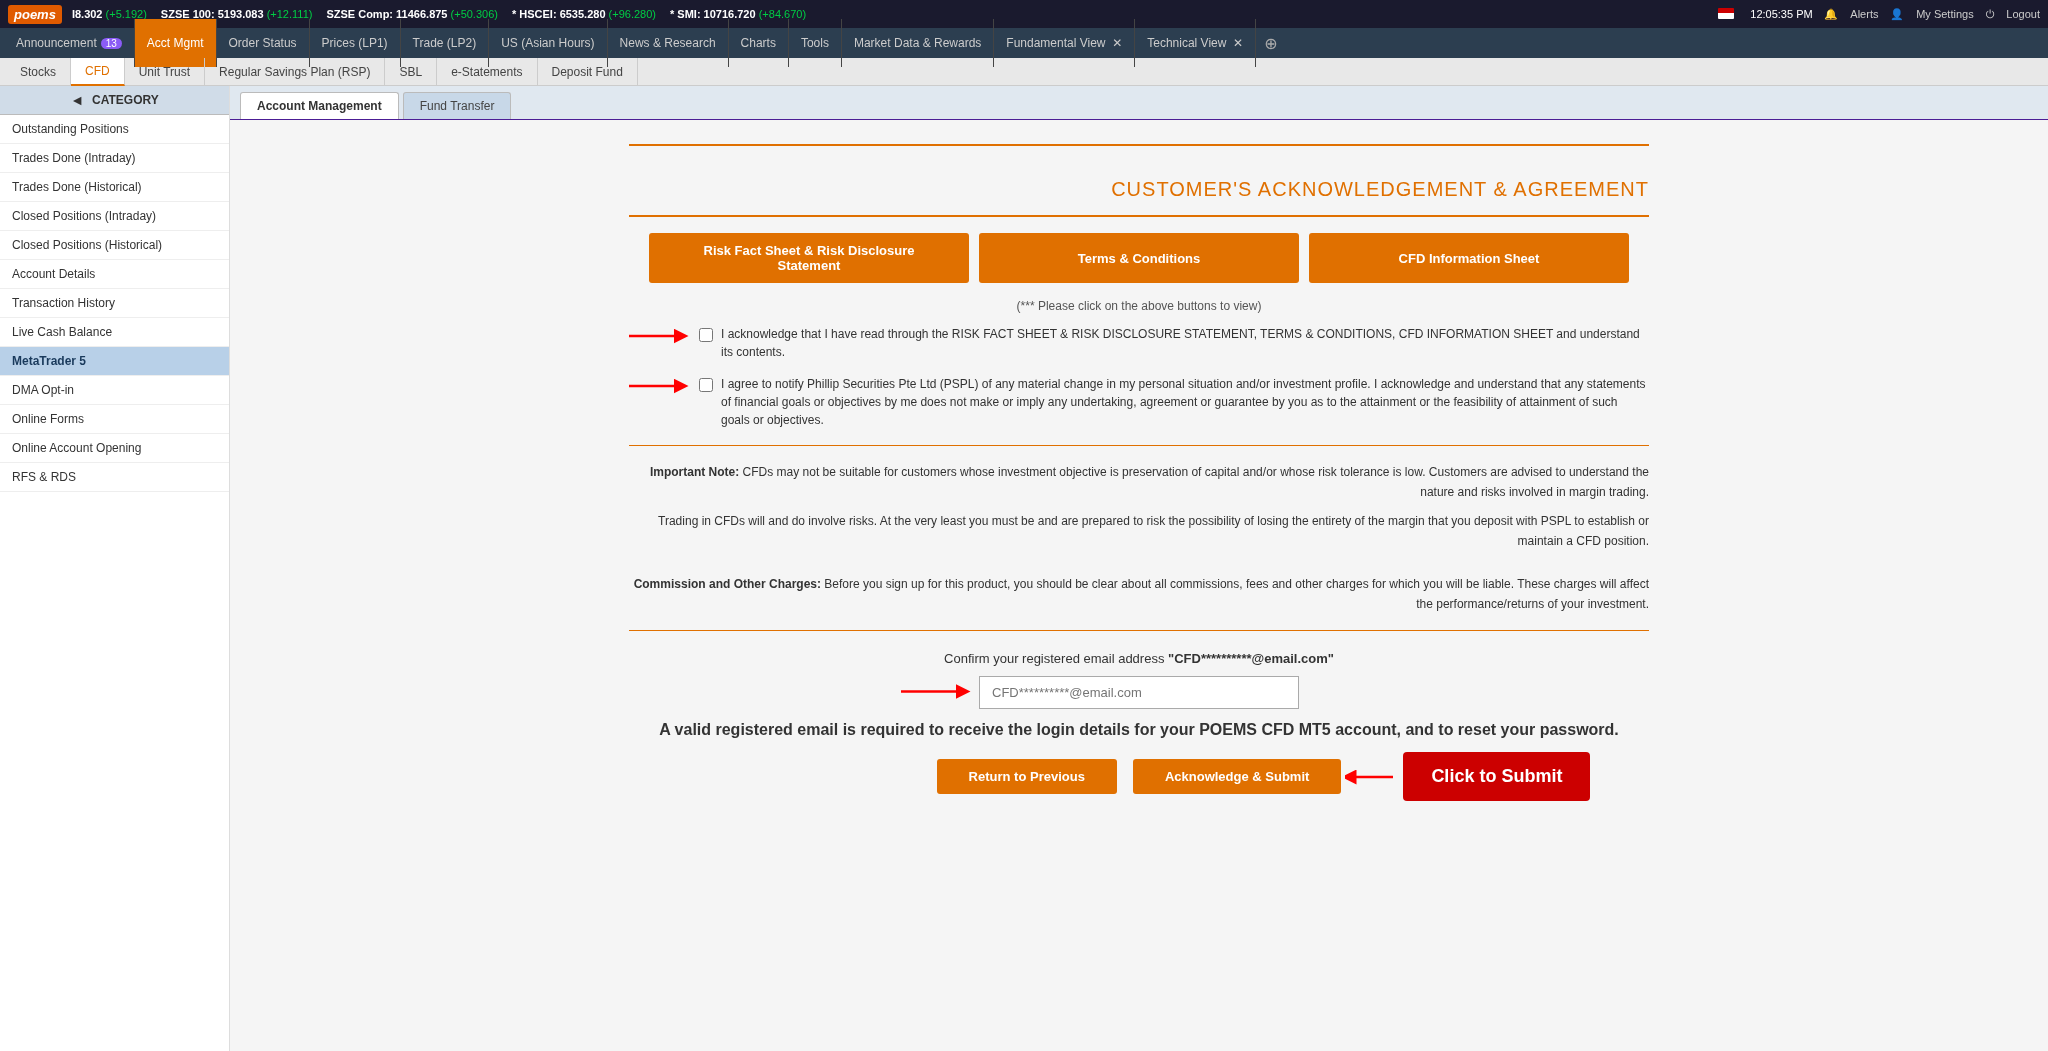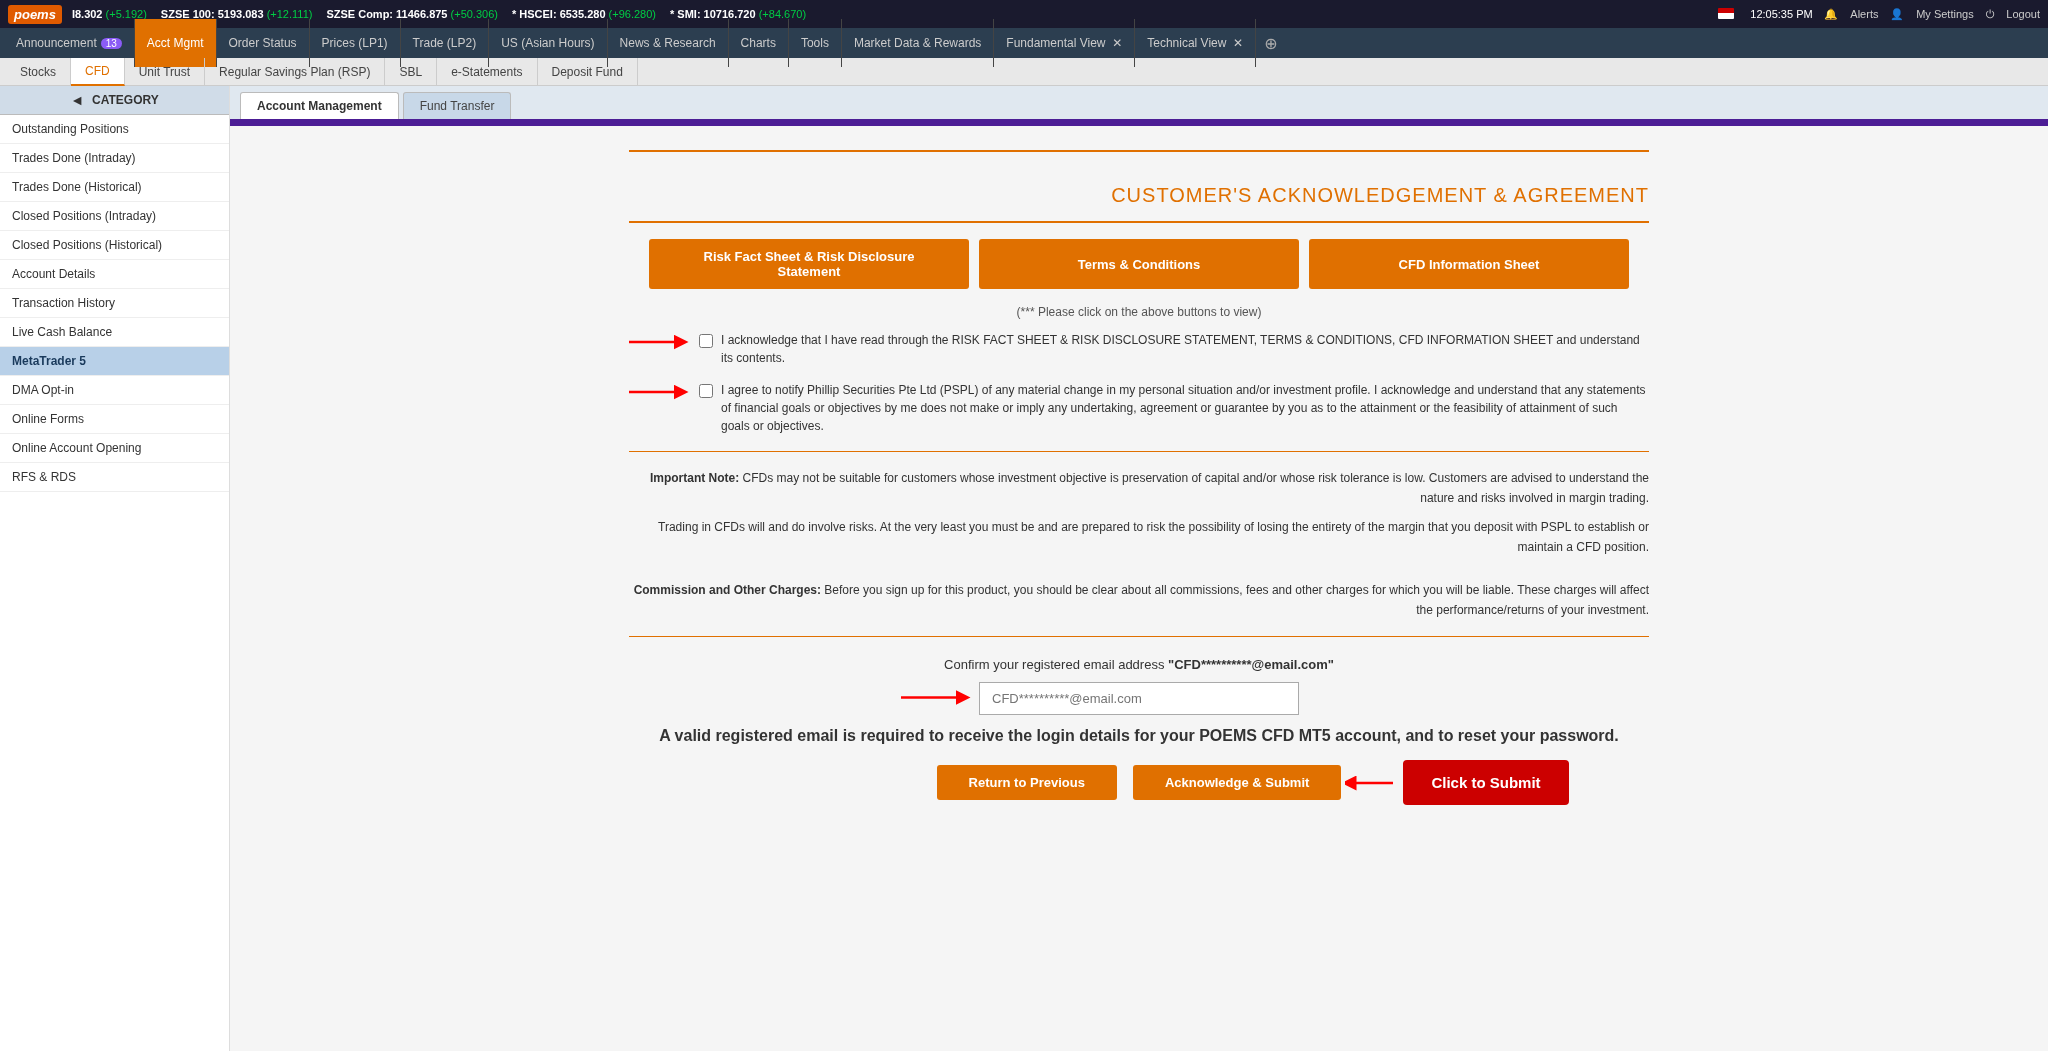--- a/index.html
+++ b/index.html
@@ -34,21 +34,21 @@
     .sidebar { width: 230px; min-width: 230px; background: #fff; border-right: 1px solid #ddd; overflow-y: auto; }
     .sidebar-header { background: #d0dce8; color: #333; font-weight: bold; text-align: center; padding: 6px 0; font-size: 12px; border-bottom: 1px solid #bbb; display: flex; align-items: center; justify-content: center; }
     .sidebar-arrow { margin-right: 8px; cursor: pointer; font-size: 14px; }
     .sidebar-item { padding: 7px 12px; font-size: 12px; color: #333; cursor: pointer; border-bottom: 1px solid #eee; }
     .sidebar-item.active { background: #b8d0e8; color: #1a3a5c; font-weight: bold; }
 
     
     .content { flex: 1; overflow-y: auto; background: #f5f5f5; }
 
     
-    .account-tabs { background: #e0e8f0; display: flex; padding: 6px 10px 0 10px; border-bottom: 7px solid #4c1d95; }
+    .account-tabs { background: #e0e8f0; display: flex; padding: 6px 10px 0 10px; border-bottom: 1px solid #4c1d95; }
     .account-tab { padding: 6px 16px; font-size: 12px; cursor: pointer; background: #c8d8e8; color: #444; border: 1px solid #bbb; border-bottom: none; margin-right: 4px; border-radius: 3px 3px 0 0; }
     .account-tab.active { background: #fff; color: #333; font-weight: bold; }
 
     
     .form-content { padding: 20px 40px; max-width: 1100px; margin: 0 auto; }
 
     .section-title { text-align: right; color: #e07000; font-size: 20px; font-weight: normal; letter-spacing: 1px; padding: 16px 0 10px 0; }
     .orange-divider { border: none; border-top: 2px solid #e07000; margin: 4px 0 16px 0; }
     .thin-divider { border: none; border-top: 1px solid #e07000; margin: 16px 0; }
 
@@ -68,21 +68,21 @@
     .email-label { font-size: 13px; color: #333; margin-bottom: 10px; }
     .email-label strong { font-weight: bold; }
     .email-input-wrap { display: flex; justify-content: center; align-items: center; gap: 16px; }
     .email-input { border: 1px solid #aaa; padding: 8px 12px; width: 320px; font-size: 13px; color: #555; }
     .email-valid-note { font-size: 16px; color: #333; font-weight: bold; text-align: center; margin: 12px 0 20px 0; }
 
     .action-row { display: flex; justify-content: center; gap: 16px; margin-top: 16px; align-items: center; position: relative; }
     .return-btn { background: #e07000; color: #fff; border: none; padding: 10px 32px; font-size: 13px; font-weight: bold; cursor: pointer; border-radius: 3px; }
     .submit-btn { background: #e07000; color: #fff; border: none; padding: 10px 32px; font-size: 13px; font-weight: bold; cursor: pointer; border-radius: 3px; }
 
-    .click-to-submit { background: #cc0000; color: #fff; padding: 14px 28px; font-size: 15px; font-weight: bold; border-radius: 4px; white-space: nowrap; display: flex; align-items: center; }
+    .click-to-submit { background: #cc0000; color: #fff; padding: 14px 28px; font-size: 18px; font-weight: bold; border-radius: 4px; white-space: nowrap; display: flex; align-items: center; }
 
     
     .sidebar::-webkit-scrollbar { width: 6px; }
     .sidebar::-webkit-scrollbar-track { background: #f0f0f0; }
     .sidebar::-webkit-scrollbar-thumb { background: #bbb; }
   </style>
 </head>
 <body>
 
 <div class="top-bar">

